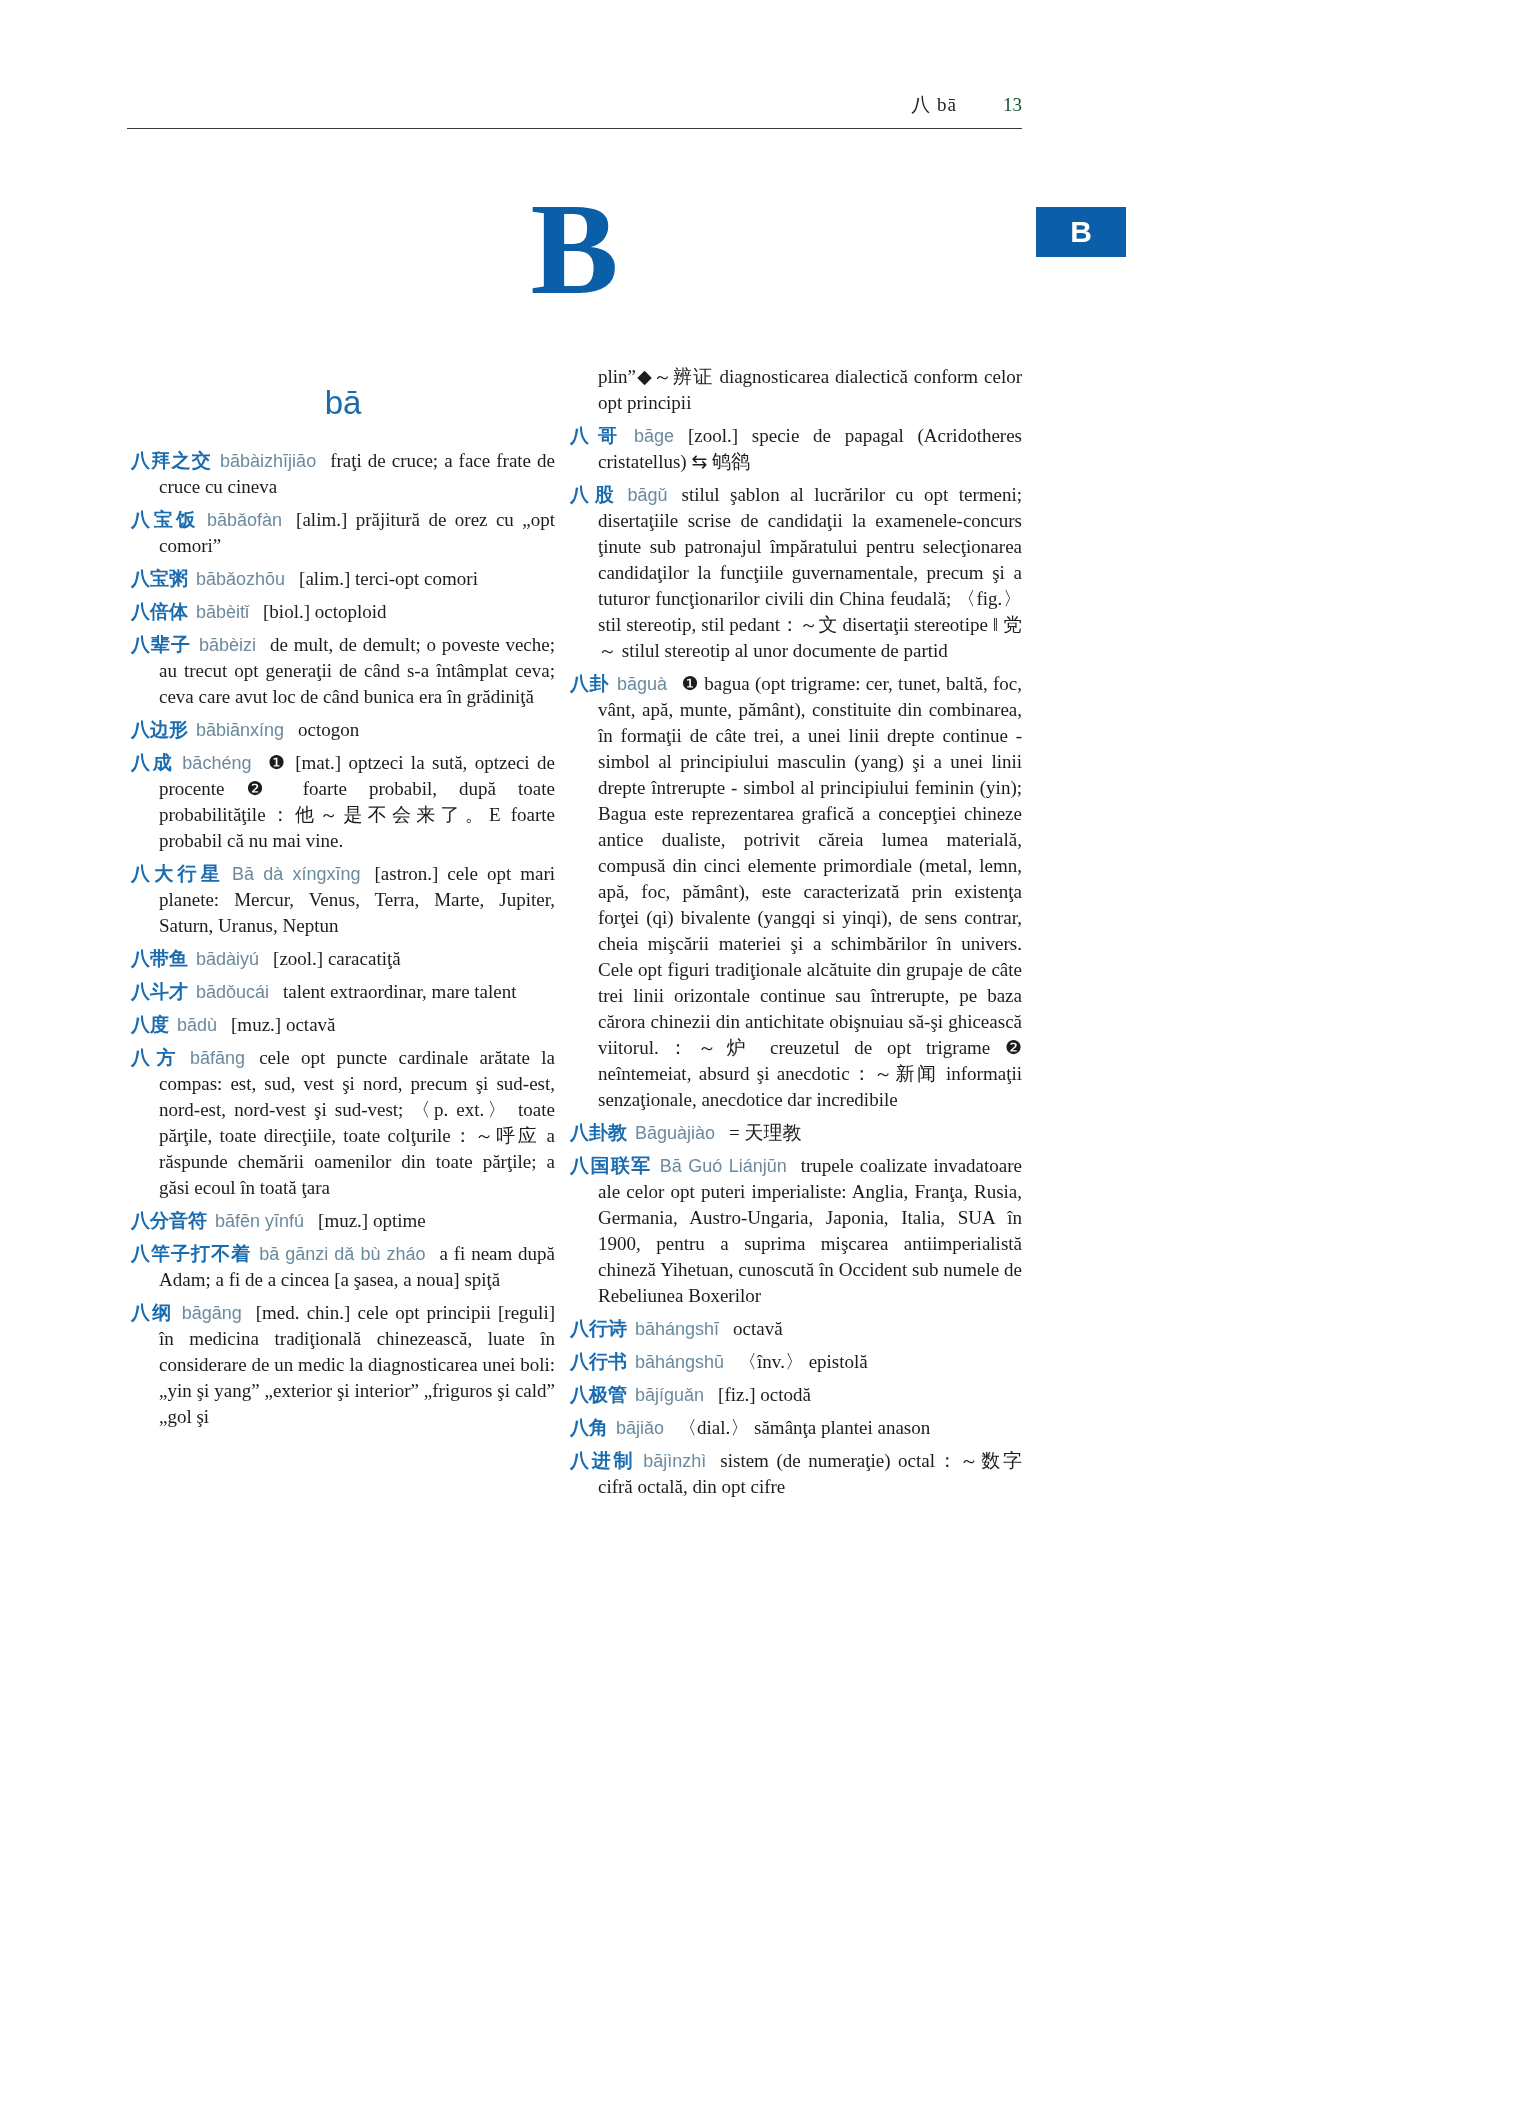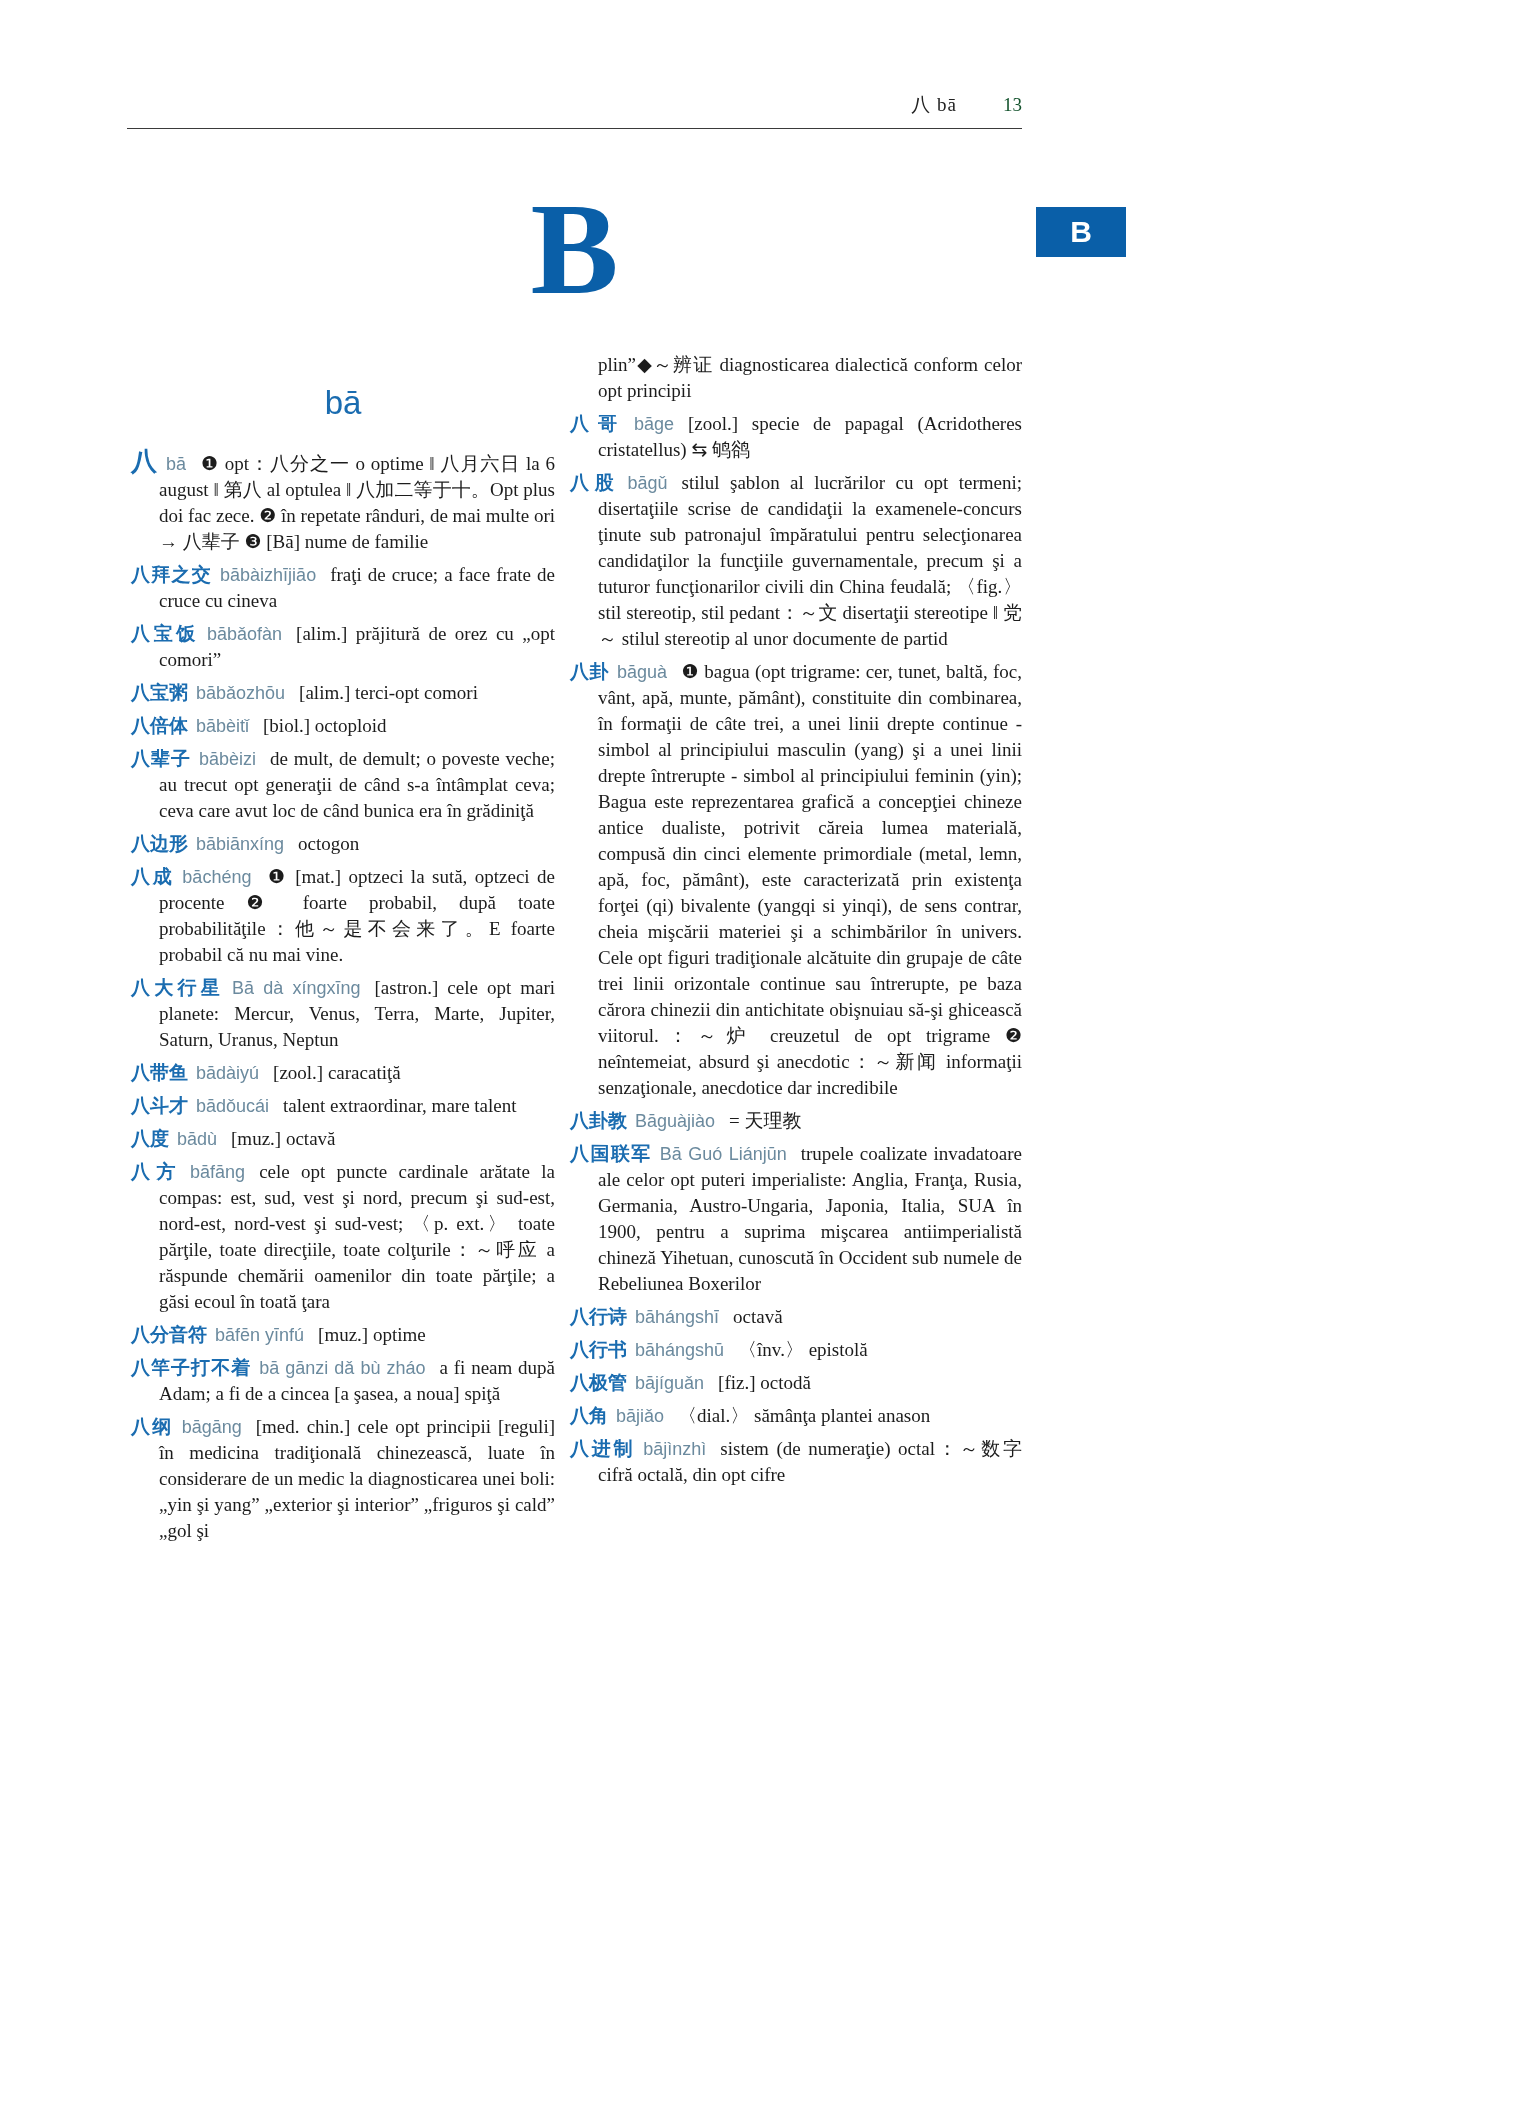--- a/index.html
+++ b/index.html
@@ -68,21 +68,21 @@
     position: absolute;
     text-align: justify;
   }
   .col-left {
     left: 131px;
     top: 384px;
     width: 424px;
   }
   .col-right {
     left: 570px;
-    top: 352px;
+    top: 364px;
     width: 452px;
   }
   .section-pinyin {
     margin: 0 0 26px 0;
     text-align: center;
     font-family: "Liberation Sans", sans-serif;
     font-weight: normal;
     font-size: 33px;
     color: var(--headword, #1a6cb0);
   }
@@ -125,21 +125,20 @@
   </header>
 
   <div class="thumb-tab">B</div>
 
   <div class="big-letter">B</div>
 
   <main>
     <section class="col col-left">
       <h2 class="section-pinyin">bā</h2>
       <div id="col-left-entries">
-          <p class="entry"><span class="headword large">八</span><span class="pinyin">bā</span><span class="body-text">❶ opt：八分之一 o optime ‖ 八月六日 la 6 august ‖ 第八 al optulea ‖ 八加二等于十。Opt plus doi fac zece. ❷ în repetate rânduri, de mai multe ori → 八辈子 ❸ [Bā] nume de familie</span></p>
           <p class="entry"><span class="headword">八拜之交</span><span class="pinyin">bābàizhījiāo</span><span class="body-text">fraţi de cruce; a face frate de cruce cu cineva</span></p>
           <p class="entry"><span class="headword">八宝饭</span><span class="pinyin">bābǎofàn</span><span class="body-text">[alim.] prăjitură de orez cu „opt comori”</span></p>
           <p class="entry"><span class="headword">八宝粥</span><span class="pinyin">bābǎozhōu</span><span class="body-text">[alim.] terci-opt comori</span></p>
           <p class="entry"><span class="headword">八倍体</span><span class="pinyin">bābèitǐ</span><span class="body-text">[biol.] octoploid</span></p>
           <p class="entry"><span class="headword">八辈子</span><span class="pinyin">bābèizi</span><span class="body-text">de mult, de demult; o poveste veche; au trecut opt generaţii de când s-a întâmplat ceva; ceva care avut loc de când bunica era în grădiniţă</span></p>
           <p class="entry"><span class="headword">八边形</span><span class="pinyin">bābiānxíng</span><span class="body-text">octogon</span></p>
           <p class="entry"><span class="headword">八成</span><span class="pinyin">bāchéng</span><span class="body-text">❶ [mat.] optzeci la sută, optzeci de procente ❷ foarte probabil, după toate probabilităţile：他～是不会来了。E foarte probabil că nu mai vine.</span></p>
           <p class="entry"><span class="headword">八大行星</span><span class="pinyin">Bā dà xíngxīng</span><span class="body-text">[astron.] cele opt mari planete: Mercur, Venus, Terra, Marte, Jupiter, Saturn, Uranus, Neptun</span></p>
           <p class="entry"><span class="headword">八带鱼</span><span class="pinyin">bādàiyú</span><span class="body-text">[zool.] caracatiţă</span></p>
           <p class="entry"><span class="headword">八斗才</span><span class="pinyin">bādǒucái</span><span class="body-text">talent extraordinar, mare talent</span></p>

